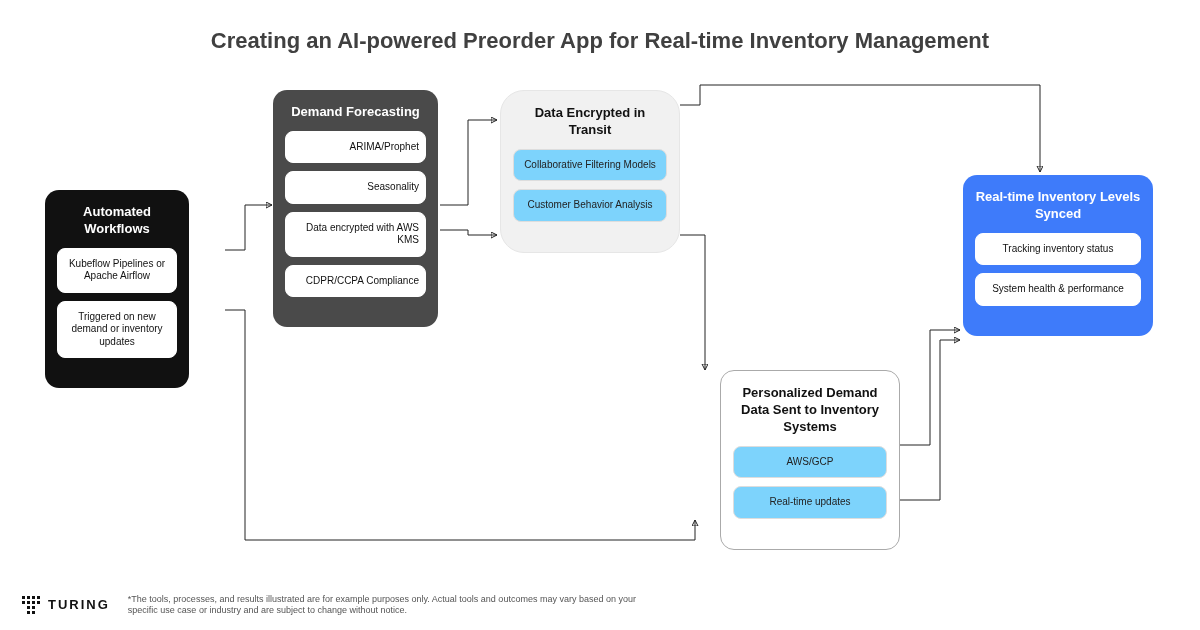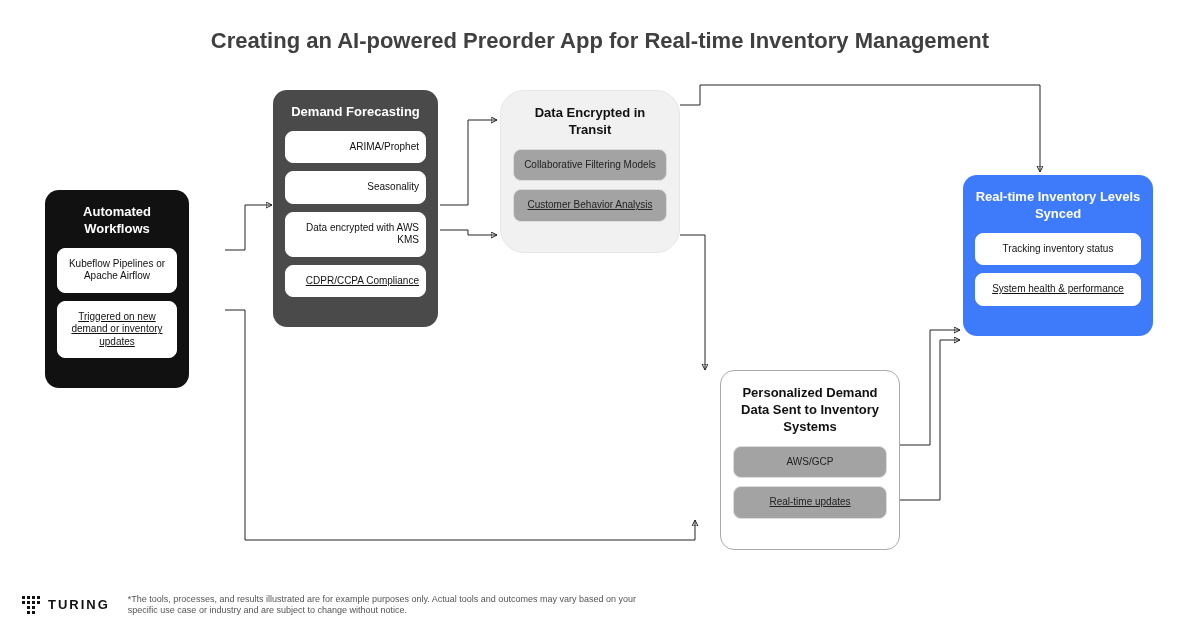--- a/index.html
+++ b/index.html
@@ -27,31 +27,31 @@
   padding: 14px 12px;
 }
 .card-title {
   text-align: center;
   font-weight: 700;
   font-size: 13px;
   line-height: 1.3;
   margin-bottom: 10px;
 }
 .pill {
-  background: #a3a3a3;
+  background: #7dd3fc;
   border: 1px solid #ddd;
   border-radius: 8px;
   font-size: 10px;
   line-height: 1.25;
   text-align: center;
   padding: 9px 6px;
   margin-bottom: 8px;
   color: #222;
 }
-.pill:last-child { margin-bottom: 16px; text-decoration: underline; }
+.pill:last-child { margin-bottom: 16px; }
 
 
 .card-black { background: #111; color: #fff; }
 .card-black .pill { background: #fff; border-color: #fff; color: #111; }
 .card-dark  { background: #4a4a4a; color: #fff; }
 .card-dark .pill  { background: #fff; border-color: #fff; color: #111; text-align: right; }
 .card-light { background: #f1f1f1; color: #111; border: 1px solid #e6e6e6; }
 .card-white { background: #fff; color: #111; border: 1px solid #aaa; }
 .card-blue  { background: #3e7bfa; color: #fff; }
 .card-blue .pill { background: #fff; border-color: #fff; color: #111; }

